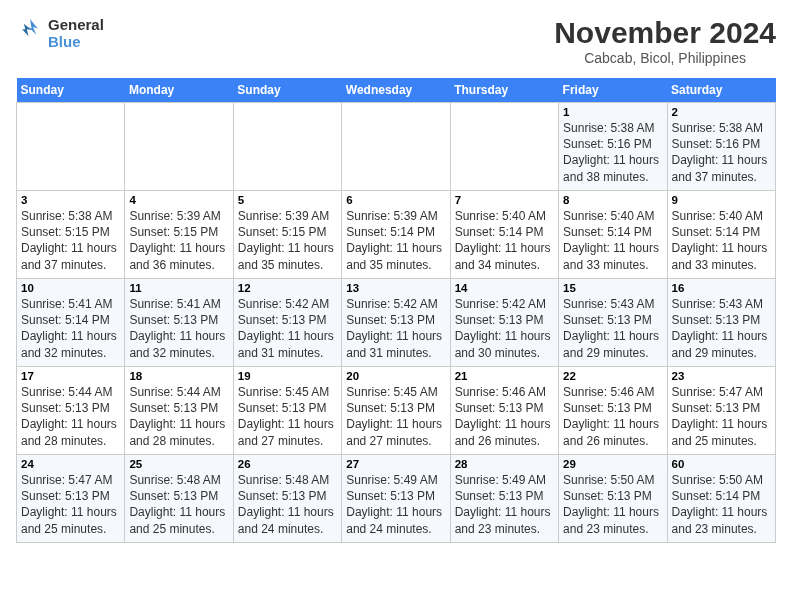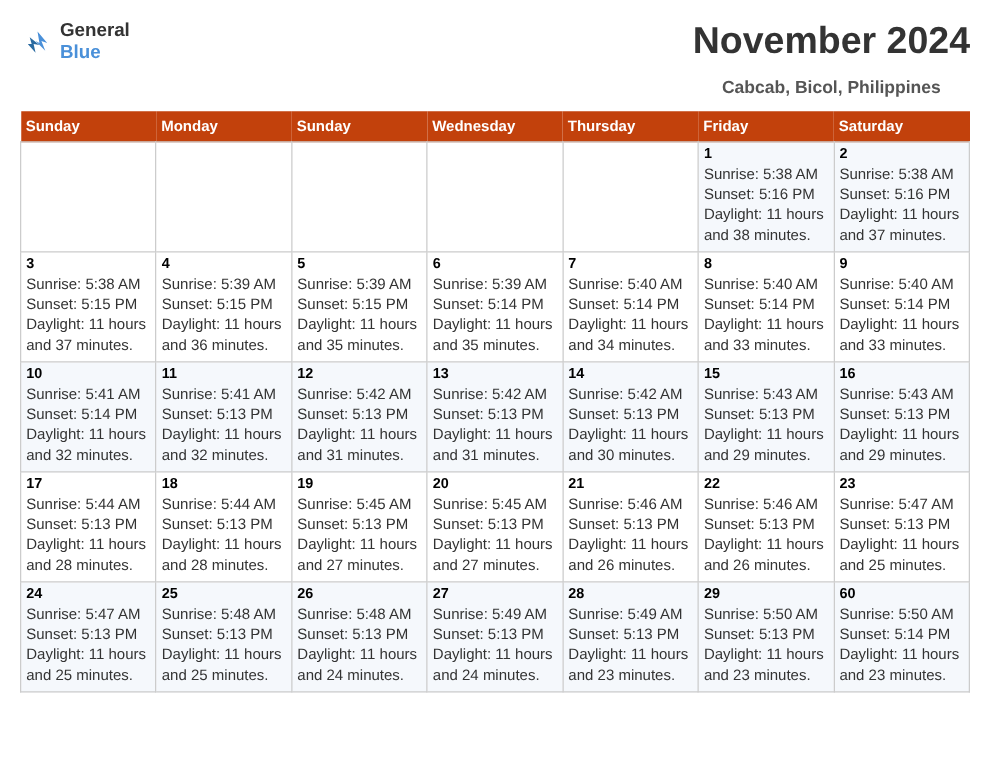--- a/index.html
+++ b/index.html
@@ -11,21 +11,21 @@
       padding: 16px;
     }
     .header {
       display: flex;
       justify-content: space-between;
       align-items: flex-start;
       margin-bottom: 12px;
     }
     .logo {
       display: flex;
-      align-items: flex-end;
+      align-items: flex-start;
       gap: 4px;
     }
     .logo-text {
       display: flex;
       flex-direction: column;
       font-size: 15px;
       font-weight: bold;
     }
     .logo-text span:first-child { color: #333; }
     .logo-text span:last-child { color: #4a90d9; }
@@ -34,31 +34,30 @@
       height: 28px;
     }
     .title-block { text-align: center; }
     .title-block h1 {
       font-size: 30px;
       font-weight: bold;
       color: #333;
     }
     .title-block h2 {
       font-size: 14px;
-      font-weight: bold;
+      font-weight: normal;
       color: #555;
-      margin-top: 11px;
     }
     table {
       width: 100%;
       border-collapse: collapse;
       font-size: 10.5px;
     }
     thead tr th {
-      background: #c2410c;
+      background: #3b82f6;
       color: #fff;
       padding: 5px 4px;
       text-align: left;
       font-size: 12px;
       font-weight: bold;
     }
     tbody tr td {
       border: 1px solid #ccc;
       vertical-align: top;
       padding: 3px 4px;

